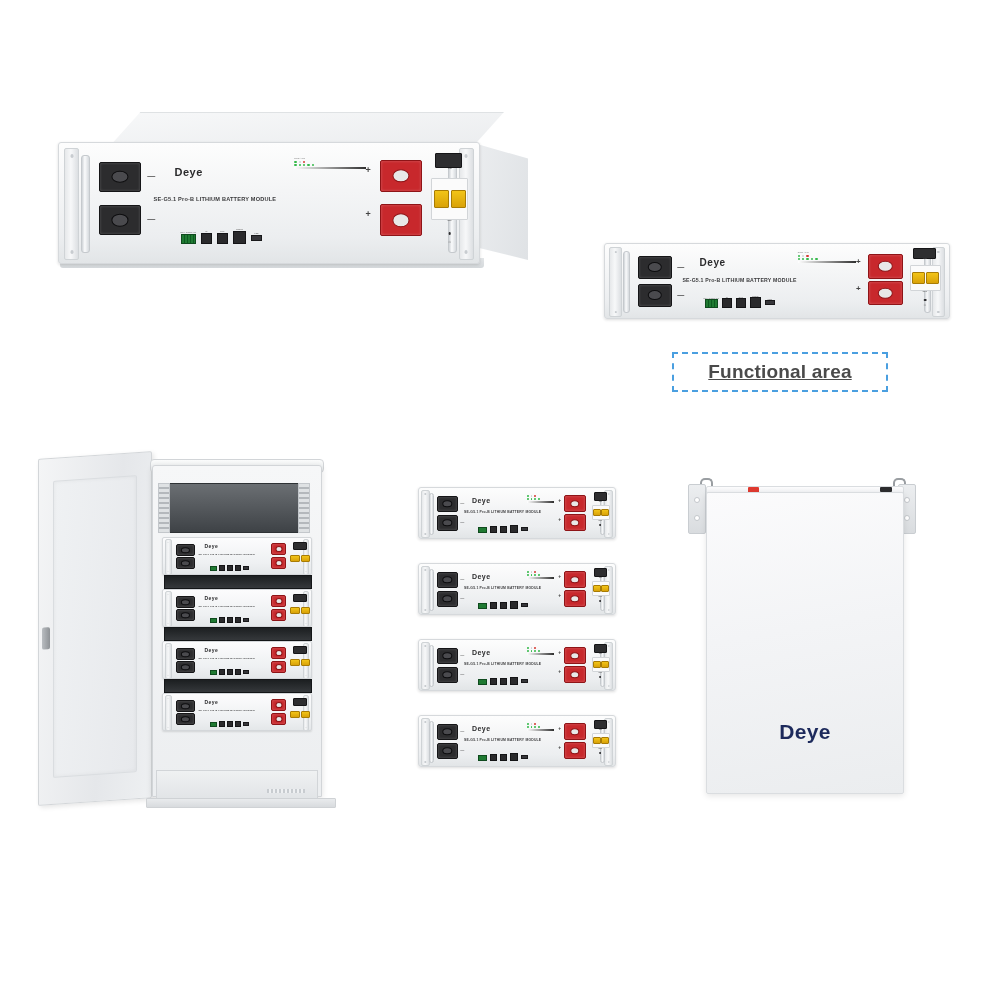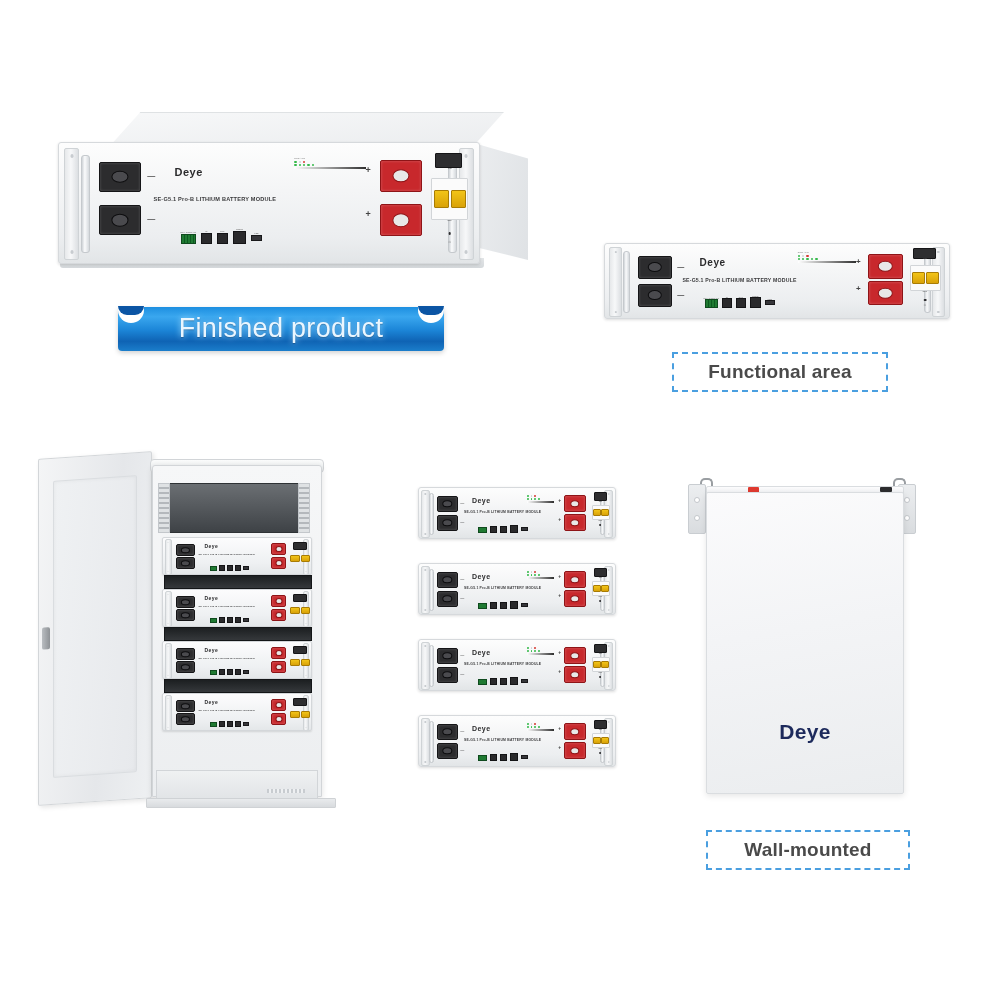--- a/index.html
+++ b/index.html
@@ -360,26 +360,20 @@
           <div class="bk-tog" style="width:38%;height:40%;"></div>
           <div class="bk-tog" style="width:38%;height:40%;"></div>
         </div>
         <div class="bk-lab" style="top:67%;">OFF</div>
         <div class="bk-dot" style="top:79%;"></div>
         <div class="bk-pwr" style="top:88%;">⏻</div>
       </div>
     </div>
   </div>
 
-  <div class="ribbon">
-    <div class="ribbon-body"></div>
-    <div class="ribbon-notch l"></div>
-    <div class="ribbon-notch r"></div>
-    <div class="ribbon-text">Finished product</div>
-  </div>
 
   <div class="module" style="left:604px;top:243px;width:344px;height:74px;">
     <div class="mod-ear l"></div>
     <div class="mod-ear r"></div>
     <div class="mod-handle l"></div>
     <div class="mod-handle r"></div>
 
     <div class="term-neg" style="left:9.5%;top:16%;width:9.5%;height:28%;"></div>
     <div class="sign" style="left:21%;top:25%;font-size:7px;">—</div>
     <div class="term-neg" style="left:9.5%;top:54%;width:9.5%;height:28%;"></div>
@@ -434,21 +428,21 @@
       <div class="bk-body" style="position:absolute;left:2%;top:25%;width:92%;height:38%;">
         <div class="bk-tog" style="width:38%;height:40%;"></div>
         <div class="bk-tog" style="width:38%;height:40%;"></div>
       </div>
       <div class="bk-lab" style="top:65%;">OFF</div>
       <div class="bk-dot" style="top:77%;"></div>
       <div class="bk-pwr" style="top:86%;">⏻</div>
     </div>
   </div>
 
-  <div class="cap" style="left:672px;top:352px;width:212px;height:36px;">
+  <div class="cap" style="left:672px;top:352px;width:212px;height:36px;text-decoration:underline;">
     <span>Functional area</span>
   </div>
 
   <div>
     <div class="cab-door">
       <div class="cab-door-inner"></div>
       <div class="cab-knob"></div>
     </div>
     <div class="cab-hood"></div>
     <div class="cab-body">
@@ -758,17 +752,14 @@
     <div class="wm-conn-blk"></div>
     <div class="wm-screw" style="left:722px;"></div>
     <div class="wm-screw" style="left:783px;"></div>
     <div class="wm-screw" style="left:844px;"></div>
     <div class="wm-screw" style="left:890px;"></div>
     <div class="wm-body">
       <div class="wm-logo">Deye</div>
     </div>
   </div>
 
-  <div class="cap" style="left:706px;top:830px;width:200px;height:36px;">
-    <span>Wall-mounted</span>
-  </div>
 
 </div>
 
 </body></html>

